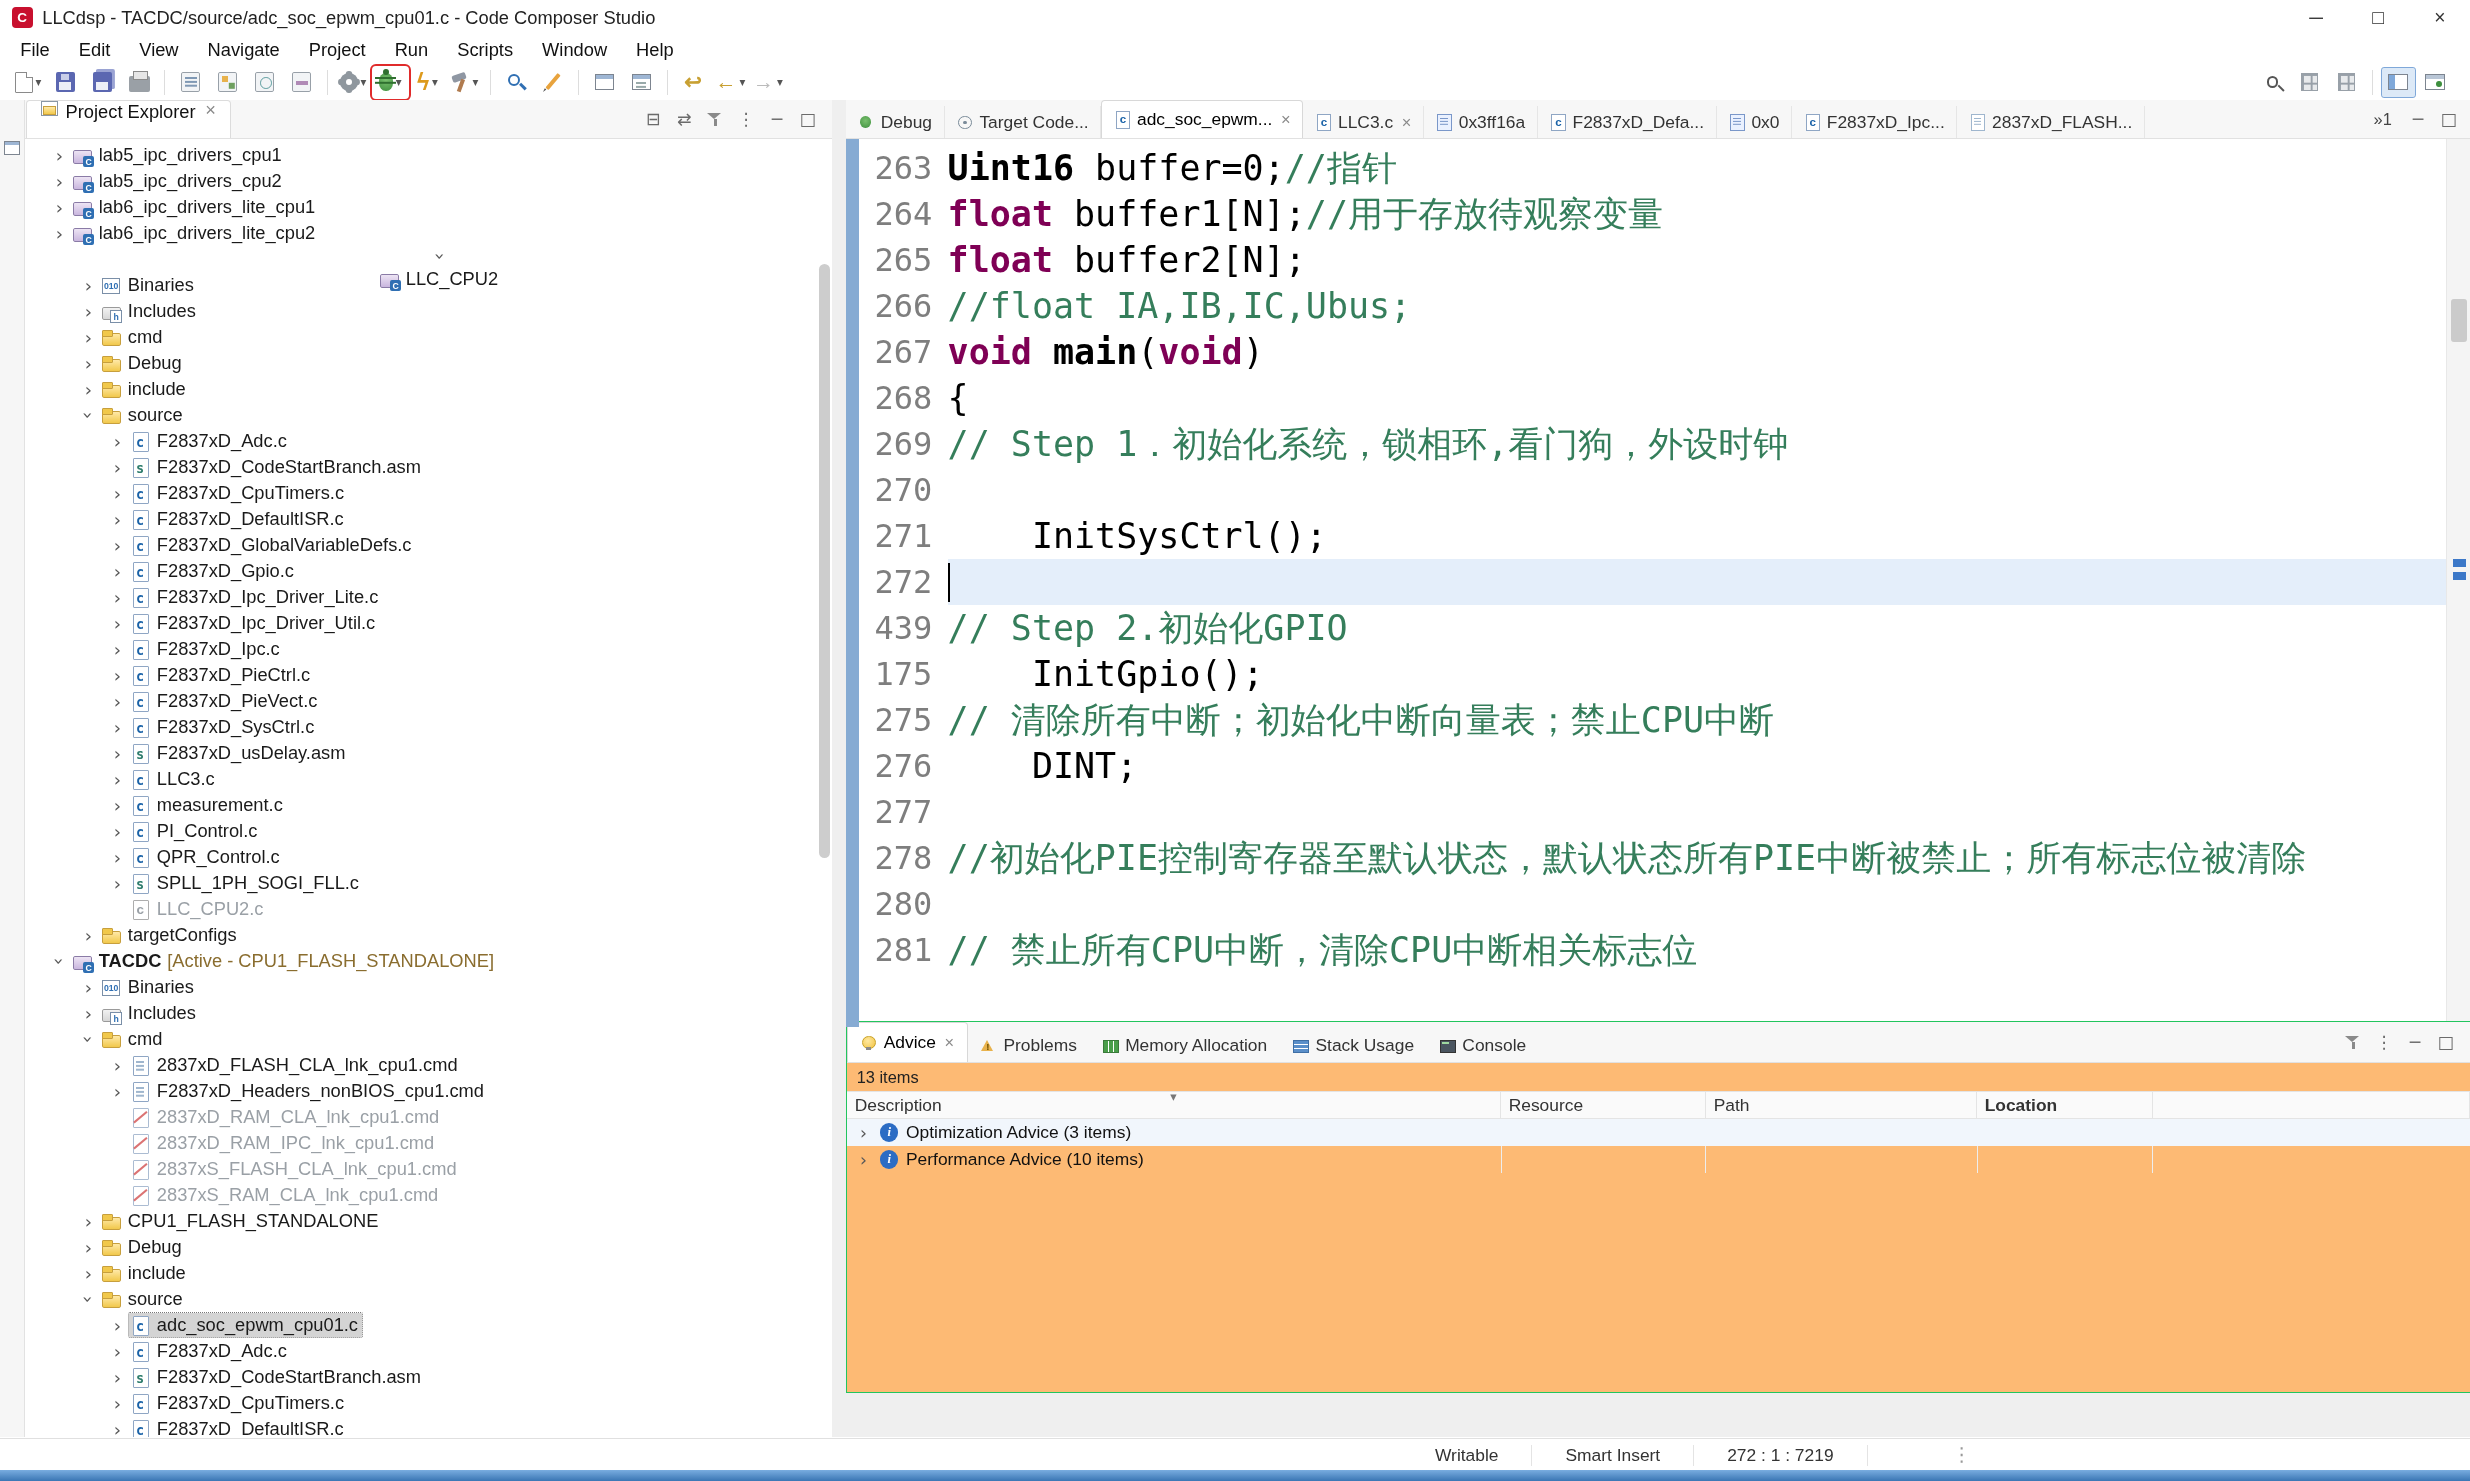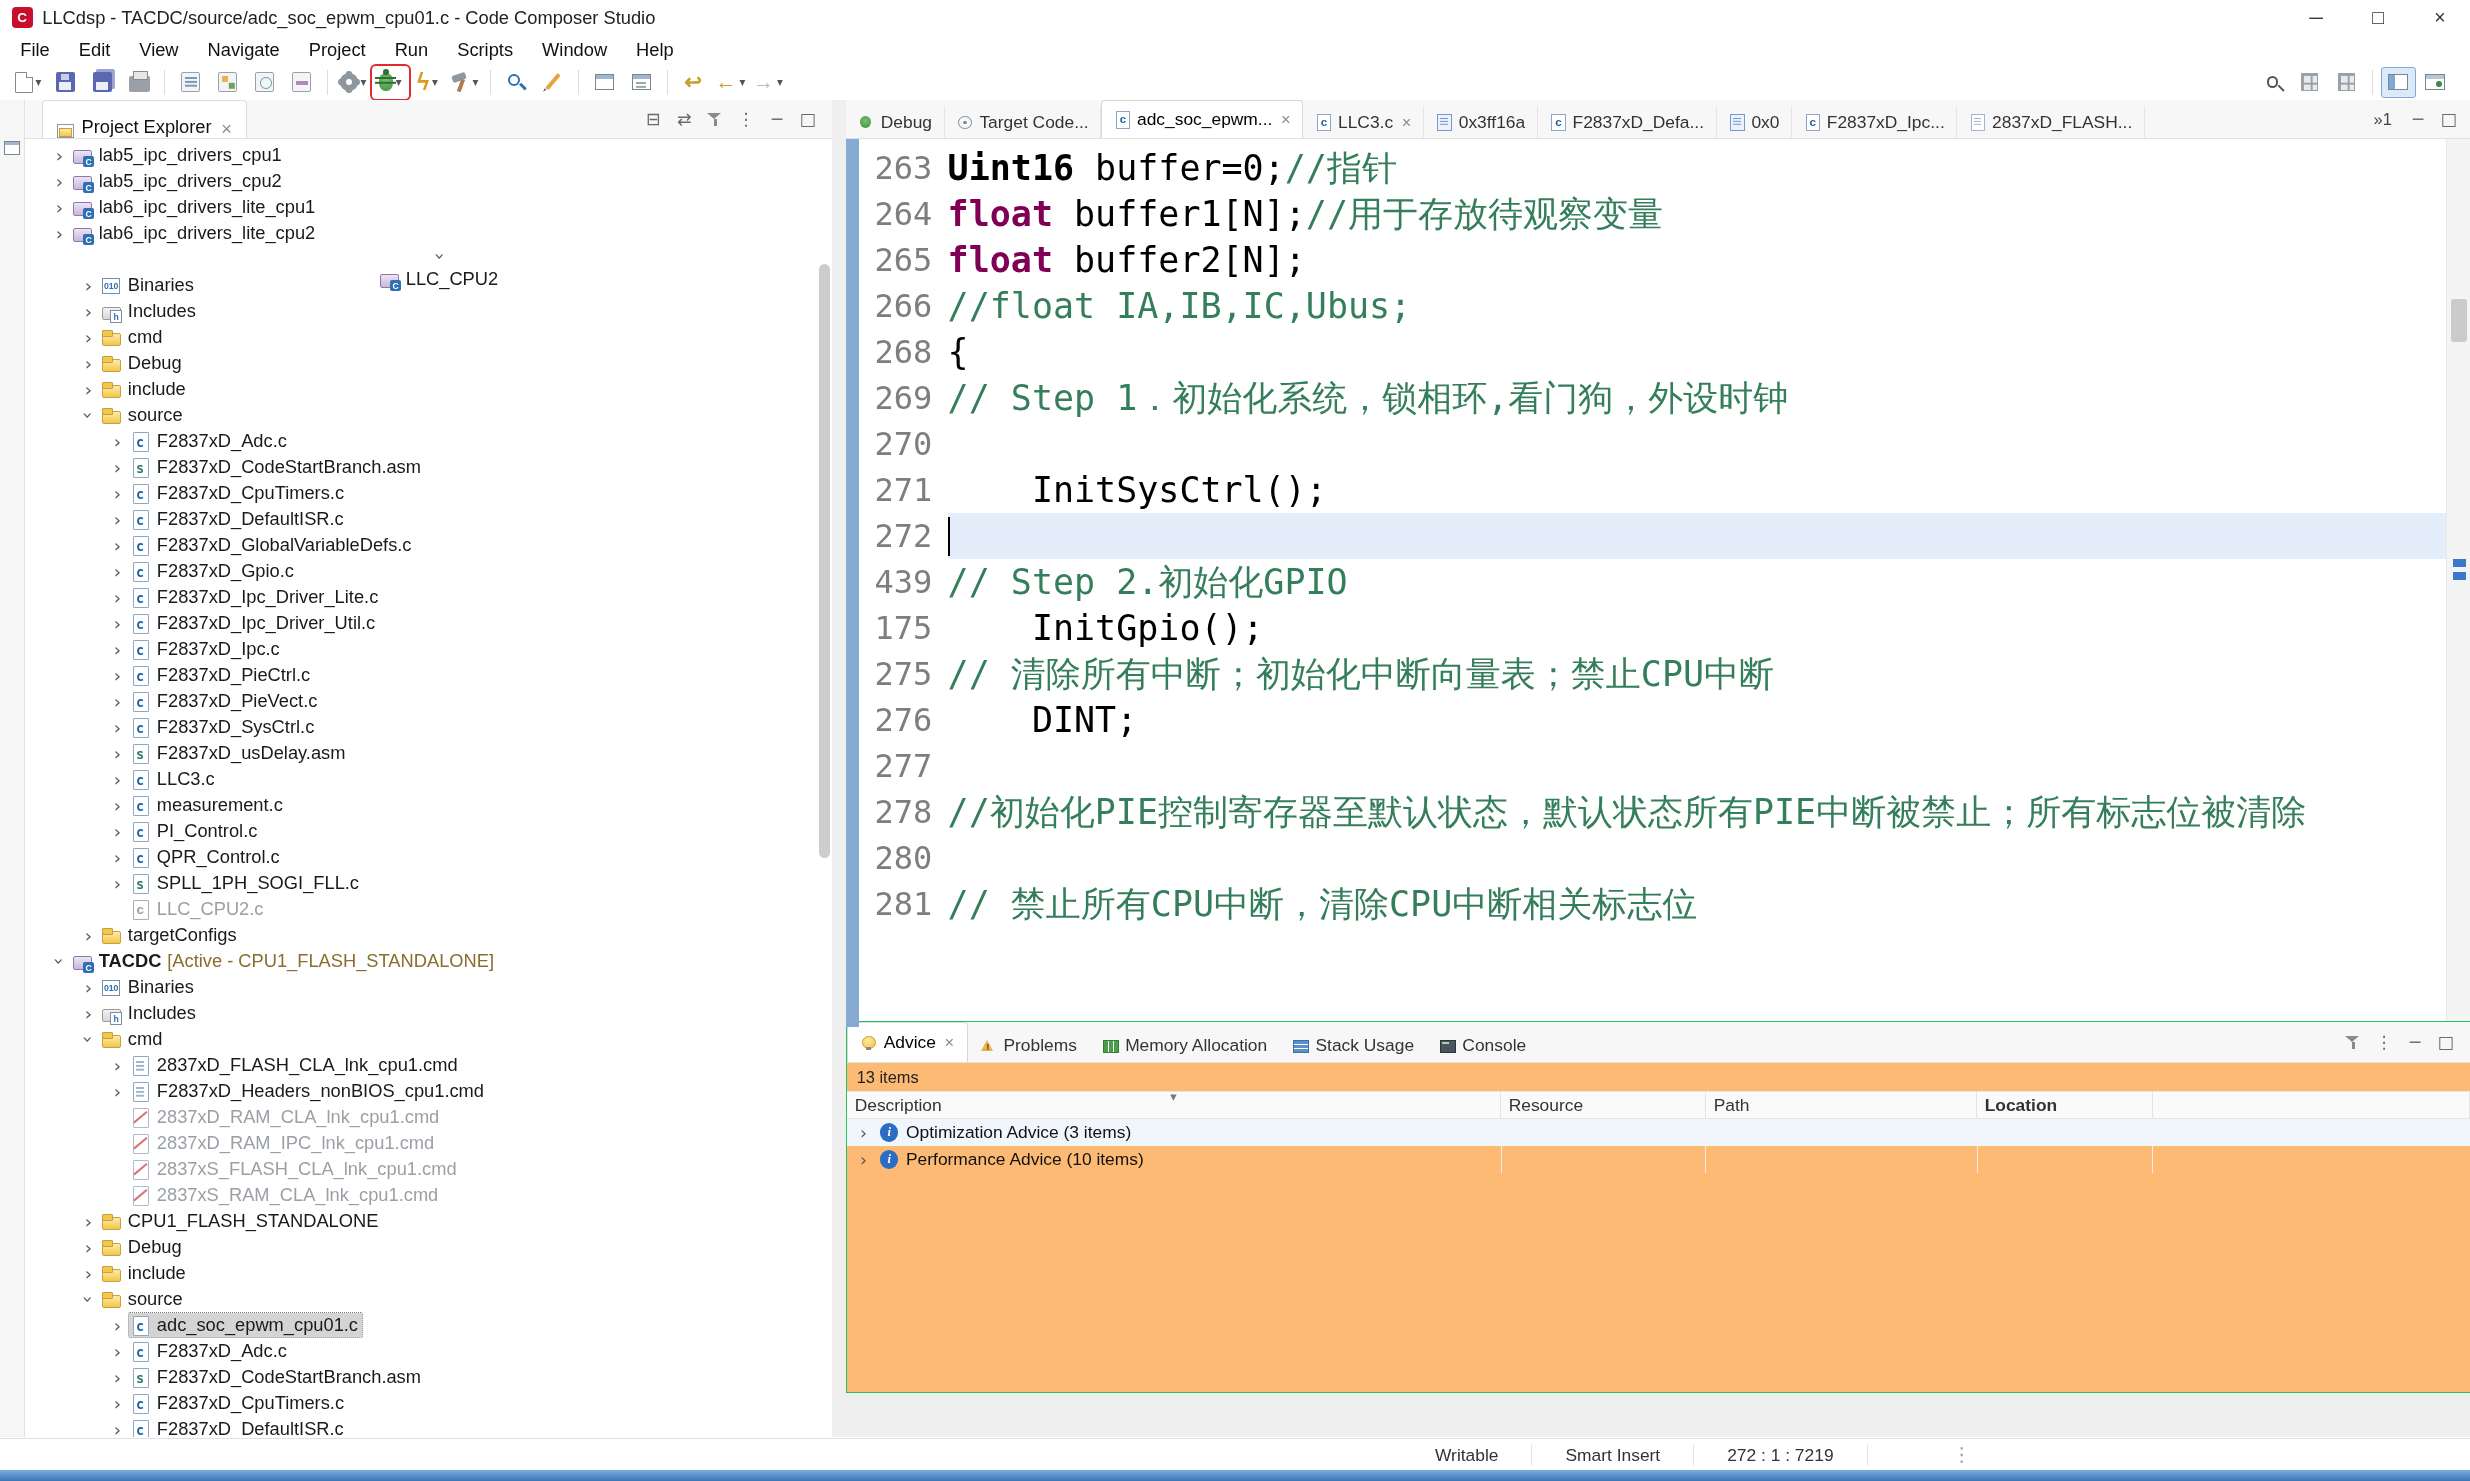--- a/index.html
+++ b/index.html
@@ -76,22 +76,22 @@
 
   
   .workbench{position:absolute;left:0;top:100px;width:2471px;height:1337px;background:#EFEFEF}
   .left-strip{position:absolute;left:0;top:0;width:25px;height:100%;background:#F6F6F6;border-right:1px solid #E2E2E2}
   .restore-icon{position:absolute;left:3.9px;top:41px;width:16.4px;height:13.5px;border:1.4px solid #7d8590;background:#fff}
   .restore-icon::before{content:"";position:absolute;left:0;top:0;width:100%;height:2.9px;background:#9EB6D4}
 
   
   .pe{position:absolute;left:25px;top:0;width:807px;height:100%;background:#fff}
   .view-header{height:39px;background:#F7F7F7;border-bottom:1px solid #E1E1E1;display:flex;align-items:flex-end}
-  .view-tab{height:38px;display:flex;align-items:flex-end;padding:0 13.5px;background:#fff;border:1px solid #DCDCDC;border-bottom:none;
-    border-radius:3.9px 3.9px 0 0;font-size:18.3px;margin-left:17px;color:#111}
+  .view-tab{height:38px;display:flex;align-items:flex-start;padding:0 13.5px;background:#fff;border:1px solid #DCDCDC;border-bottom:none;
+    border-radius:3.9px 3.9px 0 0;font-size:18.3px;margin-left:1px;color:#111}
   .view-tab .tab-close{margin-left:9.7px}
   .tab-close{color:#8a8a8a;font-size:18.3px;line-height:1}
   .pe-view-icon{width:17.4px;height:14.5px;border:1.4px solid #8a97a5;background:#fff;position:relative;margin-right:7.7px}
   .pe-view-icon::after{content:"";position:absolute;left:1.9px;top:3.9px;width:10.6px;height:6.8px;background:linear-gradient(#FFE9A8,#F2C94C);border:1px solid #C79F3D}
   .view-tools{margin-left:auto;display:flex;align-items:center;height:100%;padding-right:9.7px}
   .vt-btn{width:29px;height:29px;display:flex;align-items:center;justify-content:center;margin-left:1.9px;border-radius:2.9px}
   .vt-glyph{font-size:17.4px;color:#6b6b6b;font-family:"DejaVu Sans",sans-serif}
   .funnel{width:15.4px;height:14.5px;position:relative;display:inline-block}
   .funnel::before{content:"";position:absolute;left:0;top:1px;border-left:7.7px solid transparent;border-right:7.7px solid transparent;border-top:6.8px solid #8a8a8a}
   .funnel::after{content:"";position:absolute;left:6.3px;top:6.8px;width:2.9px;height:7.7px;background:#8a8a8a}
@@ -790,20 +790,24 @@
             </div>
             <div class="code-line">
               <span class="ln">265</span>
               <span class="ltext"><span class="tk-k">float</span><span class="tk-p"> buffer2[N];</span></span>
             </div>
             <div class="code-line">
               <span class="ln">266</span>
               <span class="ltext"><span class="tk-c">//float IA,IB,IC,Ubus;</span></span>
             </div>
             <div class="code-line">
+              <span class="ln">267</span>
+              <span class="ltext"><span class="tk-k">void</span><span class="tk-p"> </span><span class="tk-b">main</span><span class="tk-p">(</span><span class="tk-k">void</span><span class="tk-p">)</span></span>
+            </div>
+            <div class="code-line">
               <span class="ln">268</span>
               <span class="ltext"><span class="tk-p">{</span></span>
             </div>
             <div class="code-line">
               <span class="ln">269</span>
               <span class="ltext"><span class="tk-c">// Step 1．初始化系统，锁相环,看门狗，外设时钟</span></span>
             </div>
             <div class="code-line">
               <span class="ln">270</span>
               <span class="ltext"></span>

